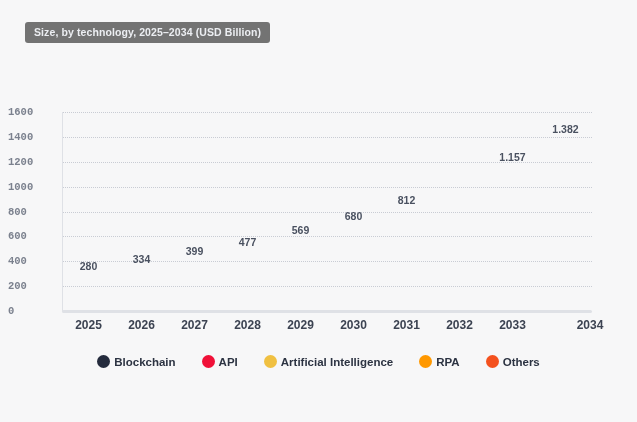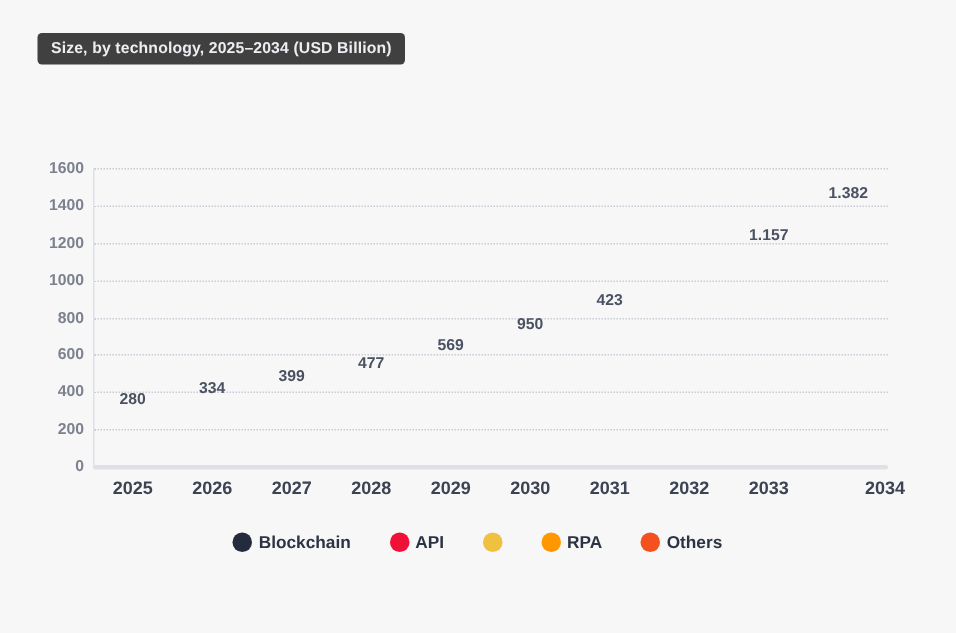--- a/index.html
+++ b/index.html
@@ -14,21 +14,21 @@
   .page{position:relative;width:637px;height:422px;box-sizing:border-box;}
 
   
   .header{position:absolute;left:25px;top:14px;right:18px;height:60px;}
   .title{
     font-size:19.5px;font-weight:bold;letter-spacing:-0.2px;
     color:#1f2533;margin:0;line-height:24px;
   }
   .subtitle-badge{
     display:inline-block;margin-top:8px;
-    background:#404040;color:#eceef2;
+    background:#737373;color:#eceef2;
     font-size:10.5px;font-weight:bold;letter-spacing:0.1px;
     padding:5px 9px 5px 9px;border-radius:3px;
     line-height:11px;
   }
 
   
   .logo{position:absolute;right:14px;top:16px;display:flex;align-items:center;gap:6px;}
   .logo-mark{width:15px;height:21px;display:block;}
   .logo-text{font-size:14px;font-weight:bold;color:#3a4150;letter-spacing:0.3px;}
 
@@ -44,23 +44,24 @@
   }
   .axis-left{
     position:absolute;left:62px;top:12px;width:1px;height:199px;
     background:#dfe1e6;
   }
   .axis-bottom{
     position:absolute;left:62px;top:210px;width:530px;height:3px;
     background:#dfe1e6;border-radius:2px;
   }
   .y-tick{
-    position:absolute;right:0;width:48px;text-align:right;
+    position:absolute;right:0;width:48px;
     font-size:10.5px;color:#7b818e;font-weight:bold;
     transform:translateY(-6px);
+    font-family:Liberation Mono, monospace;
   }
   .y-axis{position:absolute;left:0px;top:12px;width:56px;height:199px;}
 
   .bars{position:absolute;left:62px;top:12px;width:530px;height:199px;}
   .bar-group{
     position:absolute;bottom:0;
     display:flex;flex-direction:column;justify-content:space-between;
     align-items:stretch;
     gap:44px;
   }
@@ -160,29 +161,29 @@
           <div class="seg" style="height: 15.5469px; background: rgb(240, 16, 56);"></div>
           <div class="seg" style="height: 14.8006px; background: rgb(36, 43, 61);"></div>
           <div class="bar-value" style="bottom: 74.7694px;">569</div>
         </div>
         <div class="bar-group" style="left: 277px; width: 29px; height: 84.575px;">
           <div class="seg" style="height: 15.1738px; background: rgb(244, 81, 30);"></div>
           <div class="seg" style="height: 15.1738px; background: rgb(255, 152, 0);"></div>
           <div class="seg" style="height: 17.7856px; background: rgb(240, 192, 65);"></div>
           <div class="seg" style="height: 18.6562px; background: rgb(240, 16, 56);"></div>
           <div class="seg" style="height: 17.7856px; background: rgb(36, 43, 61);"></div>
-          <div class="bar-value" style="bottom: 88.575px;">950</div>
+          <div class="bar-value" style="bottom: 88.575px;">680</div>
         </div>
         <div class="bar-group" style="left: 330px; width: 29px; height: 100.992px;">
           <div class="seg" style="height: 18.0344px; background: rgb(244, 81, 30);"></div>
           <div class="seg" style="height: 18.1588px; background: rgb(255, 152, 0);"></div>
           <div class="seg" style="height: 21.2681px; background: rgb(240, 192, 65);"></div>
           <div class="seg" style="height: 22.2631px; background: rgb(240, 16, 56);"></div>
           <div class="seg" style="height: 21.2681px; background: rgb(36, 43, 61);"></div>
-          <div class="bar-value" style="bottom: 104.992px;">423</div>
+          <div class="bar-value" style="bottom: 104.992px;">812</div>
         </div>
         <div class="bar-group" style="left: 436px; width: 29px; height: 143.902px;">
           <div class="seg" style="height: 25.87px; background: rgb(244, 81, 30);"></div>
           <div class="seg" style="height: 25.87px; background: rgb(255, 152, 0);"></div>
           <div class="seg" style="height: 30.2231px; background: rgb(240, 192, 65);"></div>
           <div class="seg" style="height: 31.7156px; background: rgb(240, 16, 56);"></div>
           <div class="seg" style="height: 30.2231px; background: rgb(36, 43, 61);"></div>
           <div class="bar-value" style="bottom: 147.902px;">1.157</div>
         </div>
         <div class="bar-group" style="left: 489px; width: 29px; height: 171.886px;">
@@ -212,20 +213,21 @@
       <div class="legend-item">
         <span class="legend-dot" style="background: rgb(36, 43, 61);"></span>
         <span class="legend-label">Blockchain</span>
       </div>
       <div class="legend-item">
         <span class="legend-dot" style="background: rgb(240, 16, 56);"></span>
         <span class="legend-label">API</span>
       </div>
       <div class="legend-item">
         <span class="legend-dot" style="background: rgb(240, 192, 65);"></span>
+        <span class="legend-label">Artificial Intelligence</span>
       </div>
       <div class="legend-item">
         <span class="legend-dot" style="background: rgb(255, 152, 0);"></span>
         <span class="legend-label">RPA</span>
       </div>
       <div class="legend-item">
         <span class="legend-dot" style="background: rgb(244, 81, 30);"></span>
         <span class="legend-label">Others</span>
       </div>
     </div>

